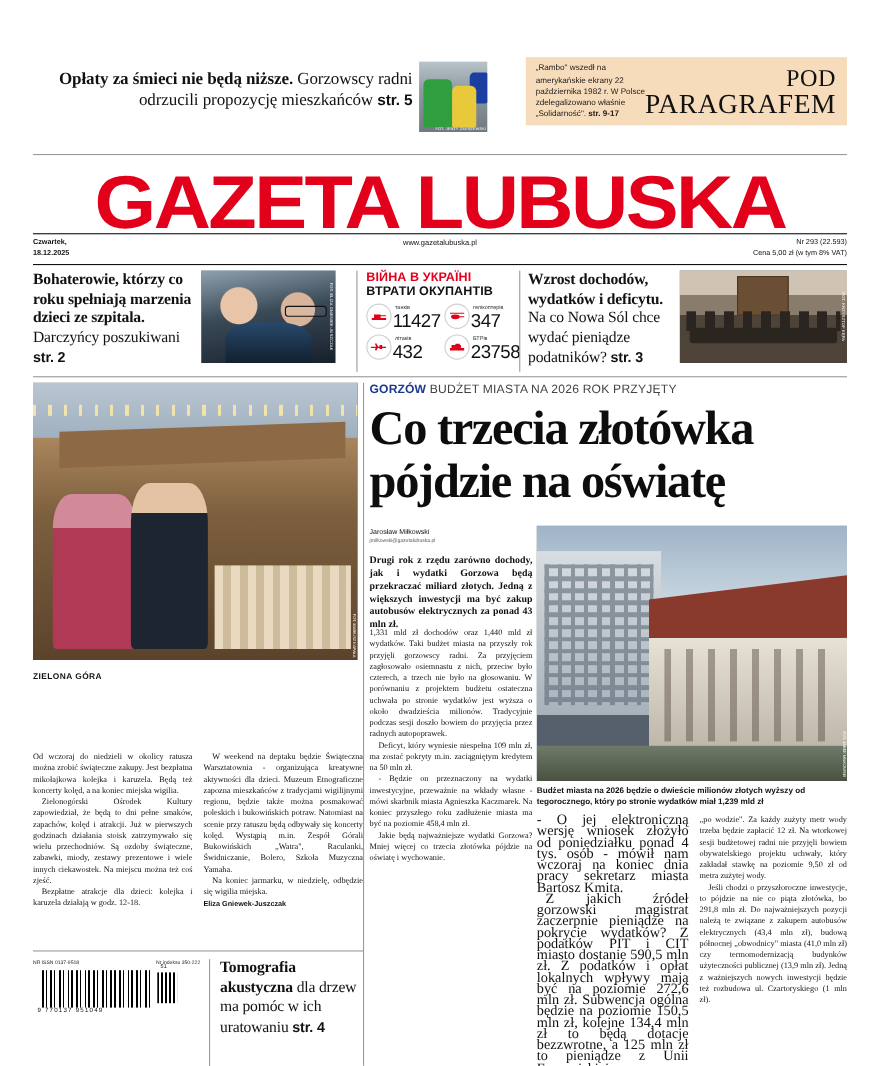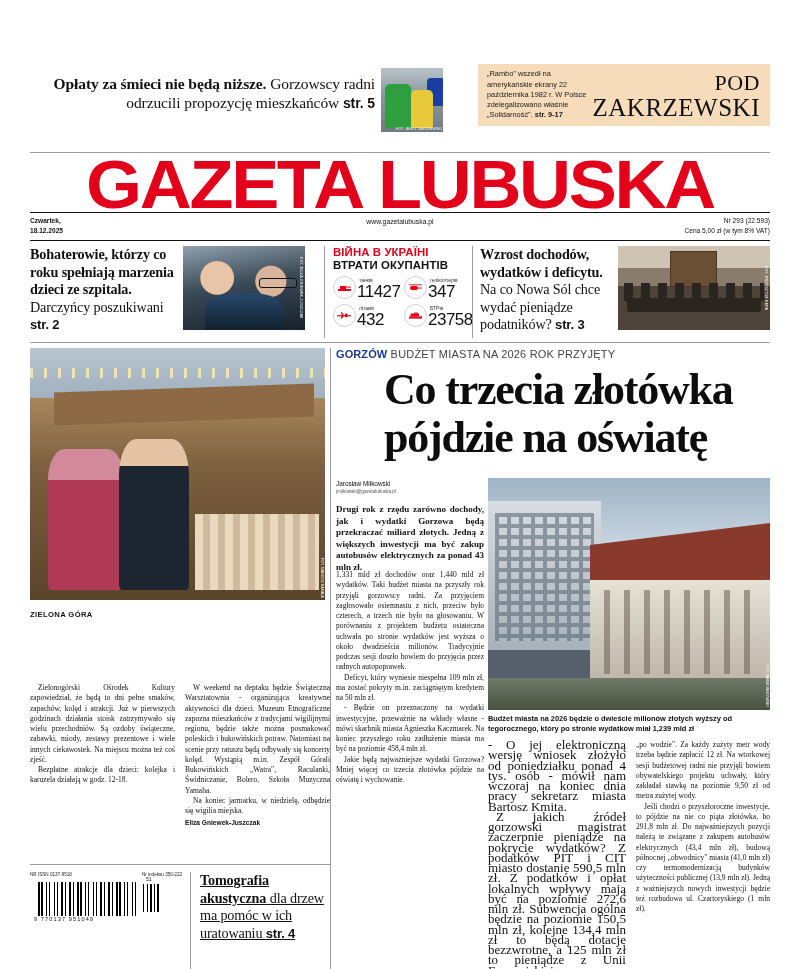--- a/index.html
+++ b/index.html
@@ -4,21 +4,21 @@
 <title>Gazeta Lubuska</title>
 <style>
   html,body{margin:0;padding:0;background:#ffffff;}
   body{
     width:800px;height:969px;overflow:hidden;position:relative;
     font-family:"Liberation Serif", serif;color:#111;
   }
   .page{width:800px;height:969px;position:relative;background:#fff;}
 
   
-  .topstrip{position:absolute;left:0;top:64px;width:674px;height:92px;padding-left:16px;}
+  .topstrip{position:absolute;left:0;top:52px;width:674px;height:92px;padding-left:16px;}
   .topleft{position:absolute;left:30px;top:0;width:415px;height:80px;display:flex;align-items:flex-start;}
   .topleft-text{
     font-family:"Liberation Serif",serif;font-size:15.5px;line-height:19px;
     width:345px;text-align:right;padding-top:10px;letter-spacing:-0.1px;
   }
   .topleft-text b{font-weight:bold;}
   .topleft-text .pg{font-family:"Liberation Sans",sans-serif;font-weight:bold;font-size:14px;}
   .topleft-thumb{
     width:62px;height:64px;margin-left:6px;margin-top:4px;position:relative;overflow:hidden;
     background:linear-gradient(180deg,#b9c3c9 0%,#8e9aa2 40%,#6f7a80 100%);
@@ -166,33 +166,33 @@
   .issn-row{display:flex;justify-content:space-between;font-family:"Liberation Sans",sans-serif;font-size:4.6px;color:#222;}
   .barcode{margin-top:5px;height:42px;width:140px;position:relative;}
   .bc-bars{position:absolute;left:8px;top:0;width:100px;height:34px;
     background:repeating-linear-gradient(90deg,#000 0 1.6px,#fff 1.6px 3.4px,#000 3.4px 4.6px,#fff 4.6px 7.8px);}
   .bc-bars2{position:absolute;left:113px;top:2px;width:18px;height:28px;
     background:repeating-linear-gradient(90deg,#000 0 1.4px,#fff 1.4px 3.6px);}
   .bc-num{position:absolute;left:4px;top:34px;font-family:"Liberation Sans",sans-serif;font-size:5.6px;letter-spacing:1.1px;}
   .bc-51{position:absolute;left:116px;top:-6px;font-family:"Liberation Sans",sans-serif;font-size:5px;}
 
   .footdiv{position:absolute;left:190px;top:524px;width:1px;height:106px;background:#9a9a9a;}
-  .foot-teaser{position:absolute;left:200px;top:524px;width:130px;font-family:"Liberation Serif",serif;font-size:14.2px;line-height:17.6px;letter-spacing:-.15px;text-decoration:underline;}
+  .foot-teaser{position:absolute;left:200px;top:524px;width:130px;font-family:"Liberation Serif",serif;font-size:14.2px;line-height:17.6px;letter-spacing:-.15px;}
   .foot-teaser b{font-weight:bold;}
   .foot-teaser .pg{font-family:"Liberation Sans",sans-serif;font-weight:bold;font-size:13px;}
 
   .maindiv{position:absolute;left:330px;top:0;width:1px;height:621px;background:#9a9a9a;}
 
   
   .story{position:absolute;left:336px;top:0;width:434px;}
   .st-kicker{font-family:"Liberation Sans",sans-serif;font-size:11px;letter-spacing:.2px;color:#444;}
   .st-kicker .city{font-weight:bold;color:#1b3a8c;letter-spacing:.1px;}
   .st-head{
     font-family:"Liberation Serif",serif;font-weight:bold;font-size:44px;line-height:48px;
-    letter-spacing:-1.2px;margin-top:6px;color:#0d0d0d;margin-left:48px;
+    letter-spacing:-1.2px;margin-top:6px;color:#0d0d0d;
   }
   .st-byline{position:absolute;left:0;top:132px;width:148px;font-family:"Liberation Sans",sans-serif;font-size:5.6px;line-height:8px;}
   .st-byline .nm{font-size:6.4px;font-weight:normal;}
   .st-byline .em{color:#555;font-size:4.6px;}
   .st-lead{position:absolute;left:0;top:156px;width:148px;font-family:"Liberation Serif",serif;font-weight:bold;font-size:9px;line-height:11.6px;text-align:justify;}
 
   .st-photo{position:absolute;left:152px;top:130px;width:282px;height:232px;overflow:hidden;background:#56606c;}
   .sp-sky{position:absolute;left:0;top:0;width:100%;height:30%;background:linear-gradient(180deg,#9fb4c6,#c9d6e0);}
   .sp-bldg1{position:absolute;left:0;top:10%;width:40%;height:64%;background:linear-gradient(180deg,#d7dde2,#a8b2ba);}
   .sp-bldg1:after{content:"";position:absolute;inset:8% 6% 6% 6%;
@@ -233,21 +233,21 @@
       </div>
     </div>
 
     <div class="topright">
       <div class="tr-left">
         <span>„Rambo" wszedł na amerykańskie ekrany 22 października 1982 r. W Polsce zdelegalizowano właśnie „Solidarność".</span>
         <span class="pg">str. 9-17</span>
       </div>
       <div class="tr-right">
         <span class="l1">POD</span>
-        <span class="l2">ZAKRZEWSKI</span>
+        <span class="l2">PARAGRAFEM</span>
       </div>
     </div>
 
     <div class="hr-thin" style="top:88px;"></div>
   </div>
 
   <div class="masthead">
     <div class="logo">GAZETA LUBUSKA</div>
   </div>
   <div class="mast-rule"></div>
@@ -369,20 +369,21 @@
       <div class="bp-goods"></div>
       <div class="bp-person1"></div>
       <div class="bp-person2"></div>
       <div class="bp-credit">FOT. MARIUSZ KAPAŁA</div>
     </div>
 
     <div class="zg-kicker">ZIELONA GÓRA</div>
 
     <div class="zg-body">
       <div class="zg-col">
+        <p class="first">Od wczoraj do niedzieli w okolicy ratusza można zrobić świąteczne zakupy. Jest bezpłatna mikołajkowa kolejka i karuzela. Będą też koncerty kolęd, a na koniec miejska wigilia.</p>
         <p>Zielonogórski Ośrodek Kultury zapowiedział, że będą to dni pełne smaków, zapachów, kolęd i atrakcji. Już w pierwszych godzinach działania stoisk zatrzymywało się wielu przechodniów. Są ozdoby świąteczne, zabawki, miody, zestawy prezentowe i wiele innych ciekawostek. Na miejscu można też coś zjeść.</p>
         <p>Bezpłatne atrakcje dla dzieci: kolejka i karuzela działają w godz. 12-18.</p>
       </div>
       <div class="zg-col">
         <p>W weekend na deptaku będzie Świąteczna Warsztatownia - organizująca kreatywne aktywności dla dzieci. Muzeum Etnograficzne zapozna mieszkańców z tradycjami wigilijnymi regionu, będzie także można posmakować poleskich i bukowińskich potraw. Natomiast na scenie przy ratuszu będą odbywały się koncerty kolęd. Wystąpią m.in. Zespół Górali Bukowińskich „Watra", Raculanki, Świdniczanie, Bolero, Szkoła Muzyczna Yamaha.</p>
         <p>Na koniec jarmarku, w niedzielę, odbędzie się wigilia miejska.</p>
         <p class="sig">Eliza Gniewek-Juszczak</p>
       </div>
     </div>
 

